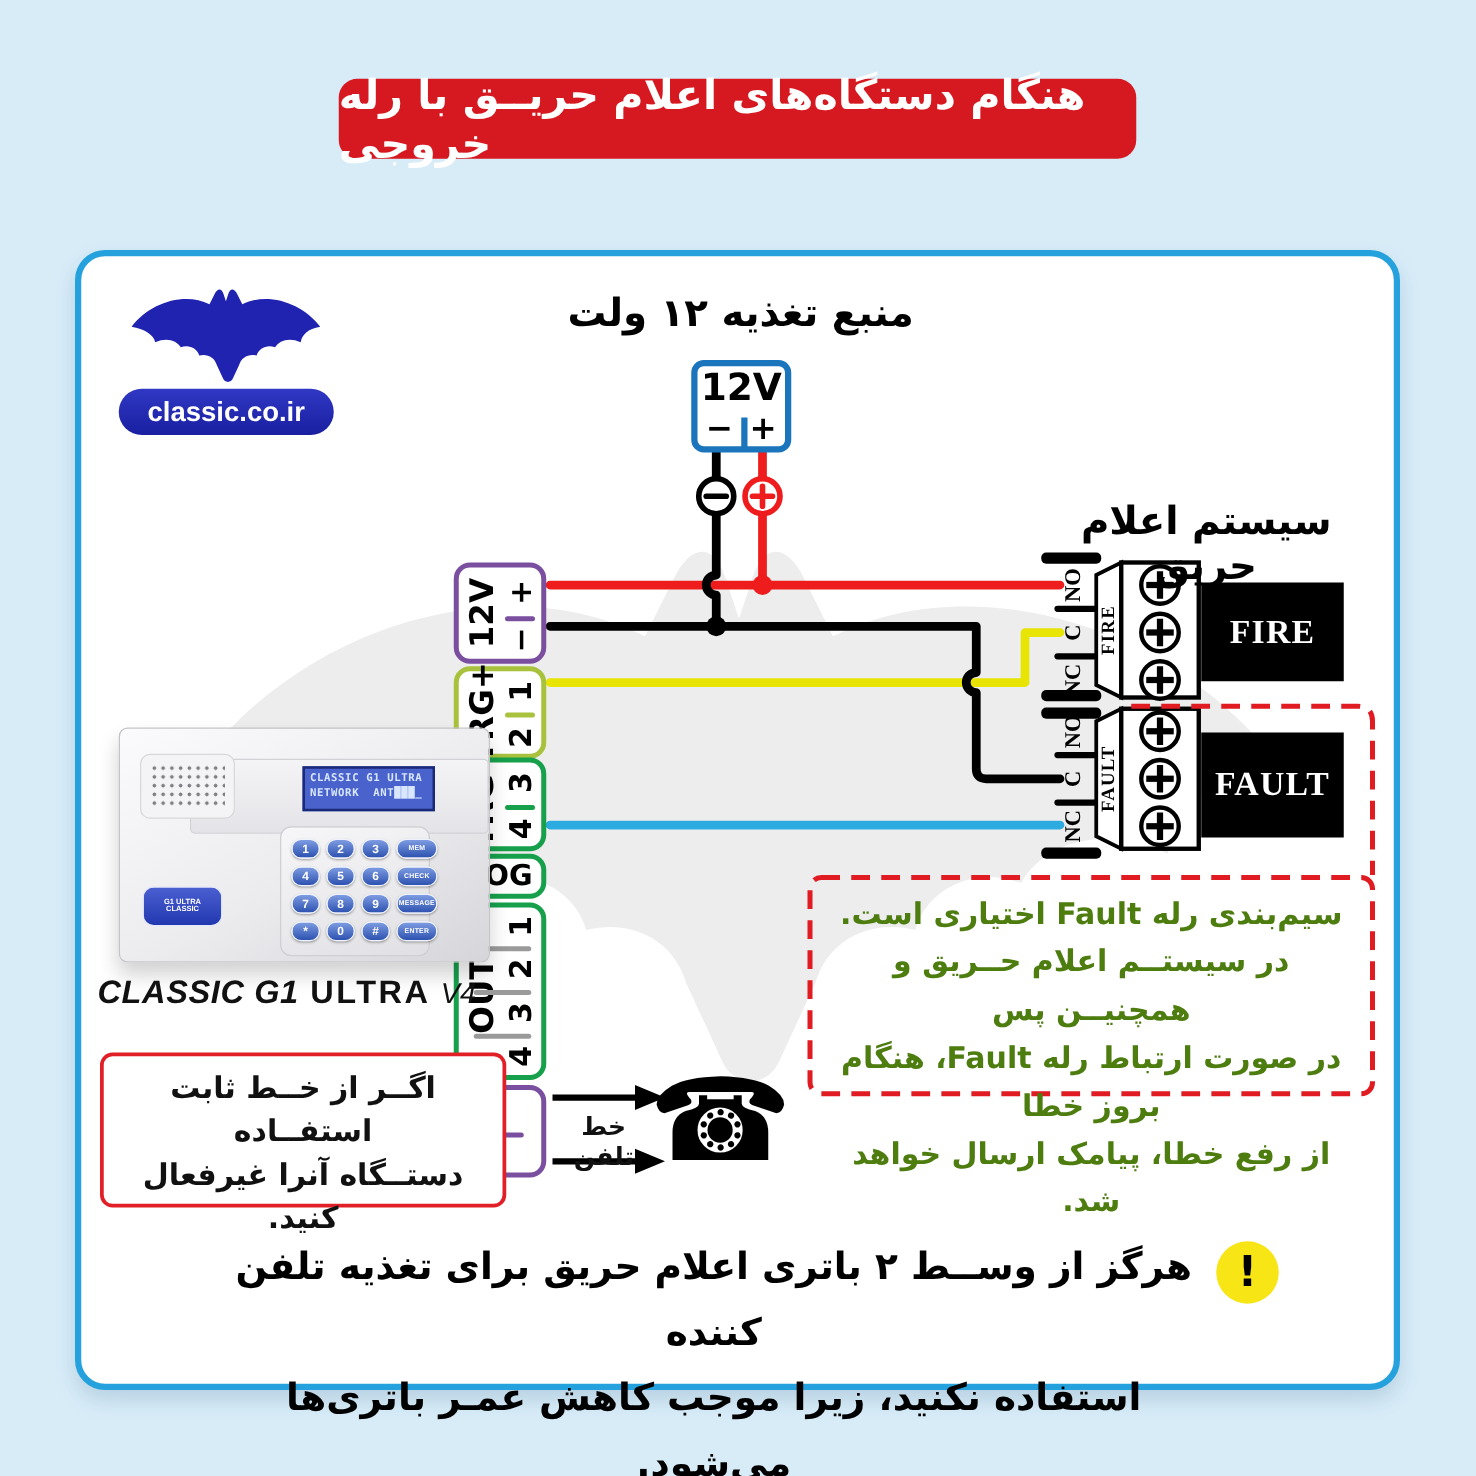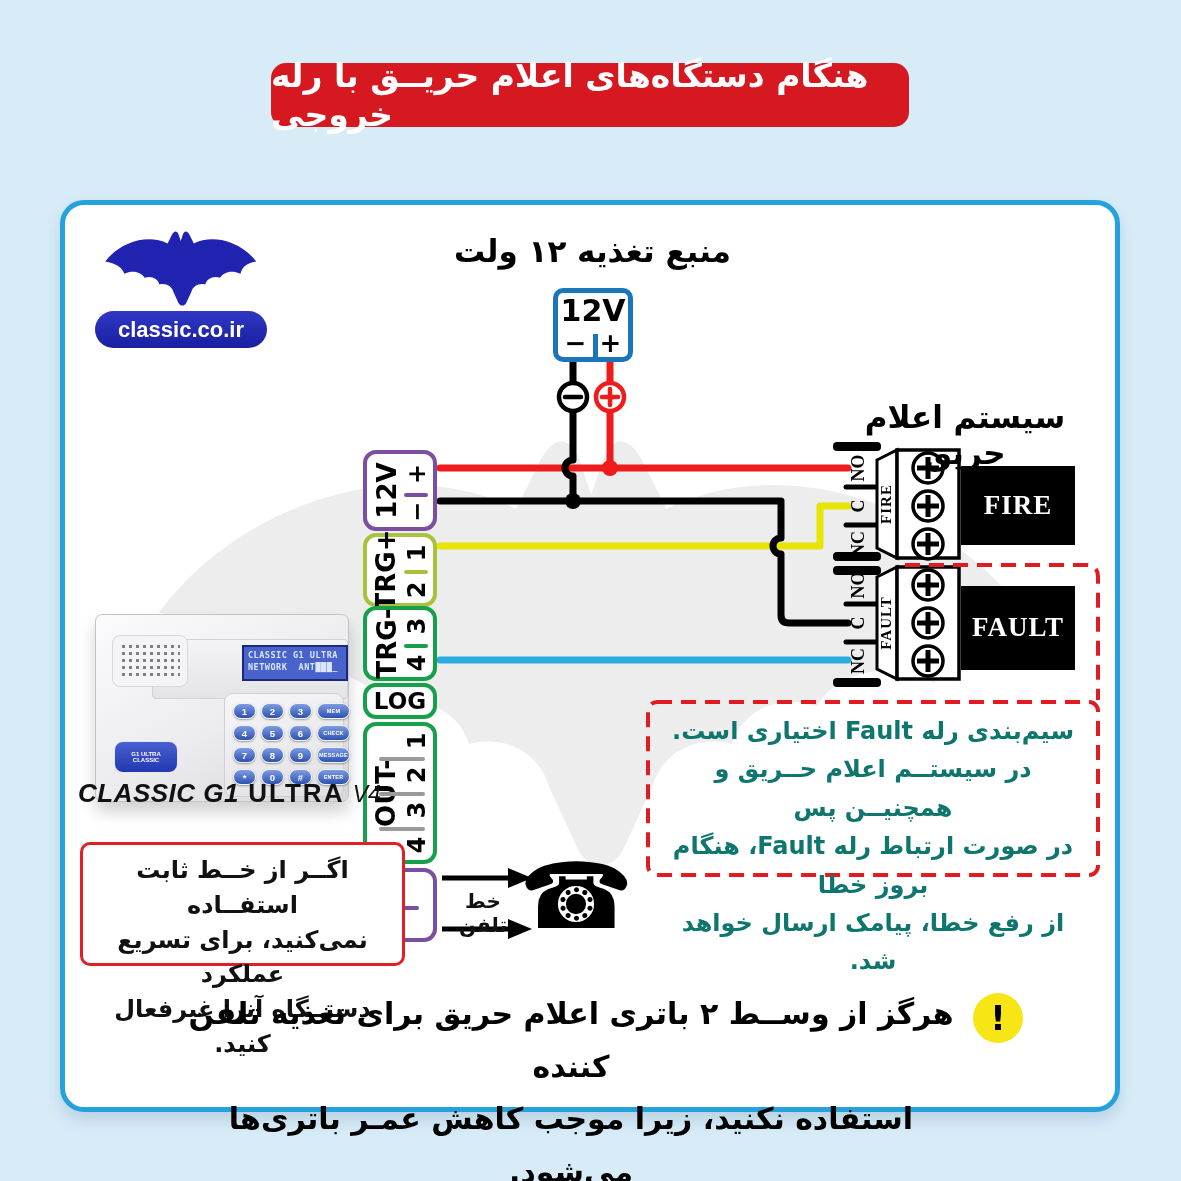--- a/index.html
+++ b/index.html
@@ -43,23 +43,23 @@
           justify-content:center;font:700 26px "DejaVu Sans",sans-serif;transform:rotate(-90deg);
           white-space:nowrap;}
   .hlabel{position:absolute;inset:0;display:flex;align-items:center;justify-content:center;
           font:700 23px "DejaVu Sans",sans-serif;}
   .tterm{position:absolute;right:1px;width:30px;display:flex;align-items:center;justify-content:center;
          font:700 24px "DejaVu Sans",sans-serif;transform:rotate(-90deg);}
   .tdiv{position:absolute;right:5px;width:24px;height:4px;background:var(--bc);border-radius:2px;}
   .tdiv.gray{background:#9a9a9a;right:8px;width:46px;}
 
   
-  #device{left:95px;top:614px;width:252px;height:186px;border-radius:7px;z-index:4;
+  #device{left:95px;top:582px;width:252px;height:186px;border-radius:7px;z-index:4;
           background:linear-gradient(150deg,#fbfbfd 0%,#ececef 55%,#d6d6da 100%);
-          border:1px solid #c4c4c8;box-shadow:0 10px 16px rgba(0,0,0,.18);}
+          border:1px solid #c4c4c8;box-shadow:0 10px 16px rgba(0,0,0,.18);padding-left:43px;}
   #device .seam{position:absolute;left:56px;right:0;top:24px;height:58px;border-radius:4px;
           background:linear-gradient(180deg,#f4f4f6,#e4e4e8);border:1px solid #d2d2d6;}
   #speaker{position:absolute;left:16px;top:20px;width:74px;height:50px;background:#f4f4f6;
            border:1px solid #d8d8dc;border-radius:8px;}
   #speaker .dots{position:absolute;inset:7px;background-image:radial-gradient(circle,#7d7d82 1.4px,transparent 1.7px);
            background-size:7px 7px;}
   #lcd{position:absolute;left:146px;top:30px;width:106px;height:36px;background:#4a63cc;
        border:2px solid #1a2a78;box-sizing:border-box;padding:2px 4px;color:#d8e6ff;
        font:700 8.5px/1.45 "DejaVu Sans Mono",monospace;letter-spacing:.5px;white-space:pre;}
   #keypad{position:absolute;left:128px;top:78px;width:118px;height:102px;border-radius:9px;
@@ -79,21 +79,21 @@
   #device-name .nb{font-weight:700;font-style:italic;font-size:26px;letter-spacing:.5px;}
   #device-name .nm{font-weight:700;font-size:26px;letter-spacing:2px;}
   #device-name .nv{font-weight:400;font-style:italic;font-size:23px;}
 
   
   #landline-note{left:80px;top:842px;width:325px;height:124px;border:3px solid #e02026;border-radius:10px;
                  background:#fff;z-index:4;box-sizing:border-box;padding:8px 12px;direction:rtl;
                  text-align:center;font-weight:700;font-size:24px;line-height:1.45;color:#111;}
   #fault-note{left:648px;top:702px;width:450px;height:173px;z-index:4;box-sizing:border-box;
               padding:10px 18px 0 18px;direction:rtl;text-align:center;font-weight:700;font-size:24px;
-              line-height:1.6;color:#0f766e;}
+              line-height:1.6;color:#4d7c0f;}
 
   
   #phone-icon{left:519px;top:851px;z-index:4;font-size:92px;line-height:1;color:#000;}
   #phone-label{left:440px;top:889px;width:86px;z-index:4;text-align:center;direction:rtl;
                font-weight:700;font-size:20px;color:#111;}
 
   
   #warning{left:168px;top:988px;width:806px;z-index:4;direction:rtl;text-align:center;
            font-weight:700;font-size:30px;line-height:1.75;color:#000;}
   #warn-icon{left:973px;top:993px;width:50px;height:50px;border-radius:50%;background:#f7e516;
@@ -301,21 +301,20 @@
       <span>G1 ULTRA</span>
       <span>CLASSIC</span>
     </div>
   </div>
   <div class="abs" id="device-name">
     <span class="nb">CLASSIC G1</span><span class="nm"> ULTRA </span><span class="nv">V4</span>
   </div>
 
   <div class="abs" id="landline-note">
     <div>اگــر از خــط ثابت استفــاده</div>
-    <div>نمی‌کنید، برای تسریع عملکرد</div>
     <div>دستــگاه آنرا غیرفعال کنید.</div>
   </div>
 
   <div class="abs" id="fault-note">
     <div>سیم‌بندی رله Fault اختیاری است.</div>
     <div>در سیستــم اعلام حــریق و همچنیــن پس</div>
     <div>در صورت ارتباط رله Fault، هنگام بروز خطا</div>
     <div>از رفع خطا، پیامک ارسال خواهد شد.</div>
   </div>
 

